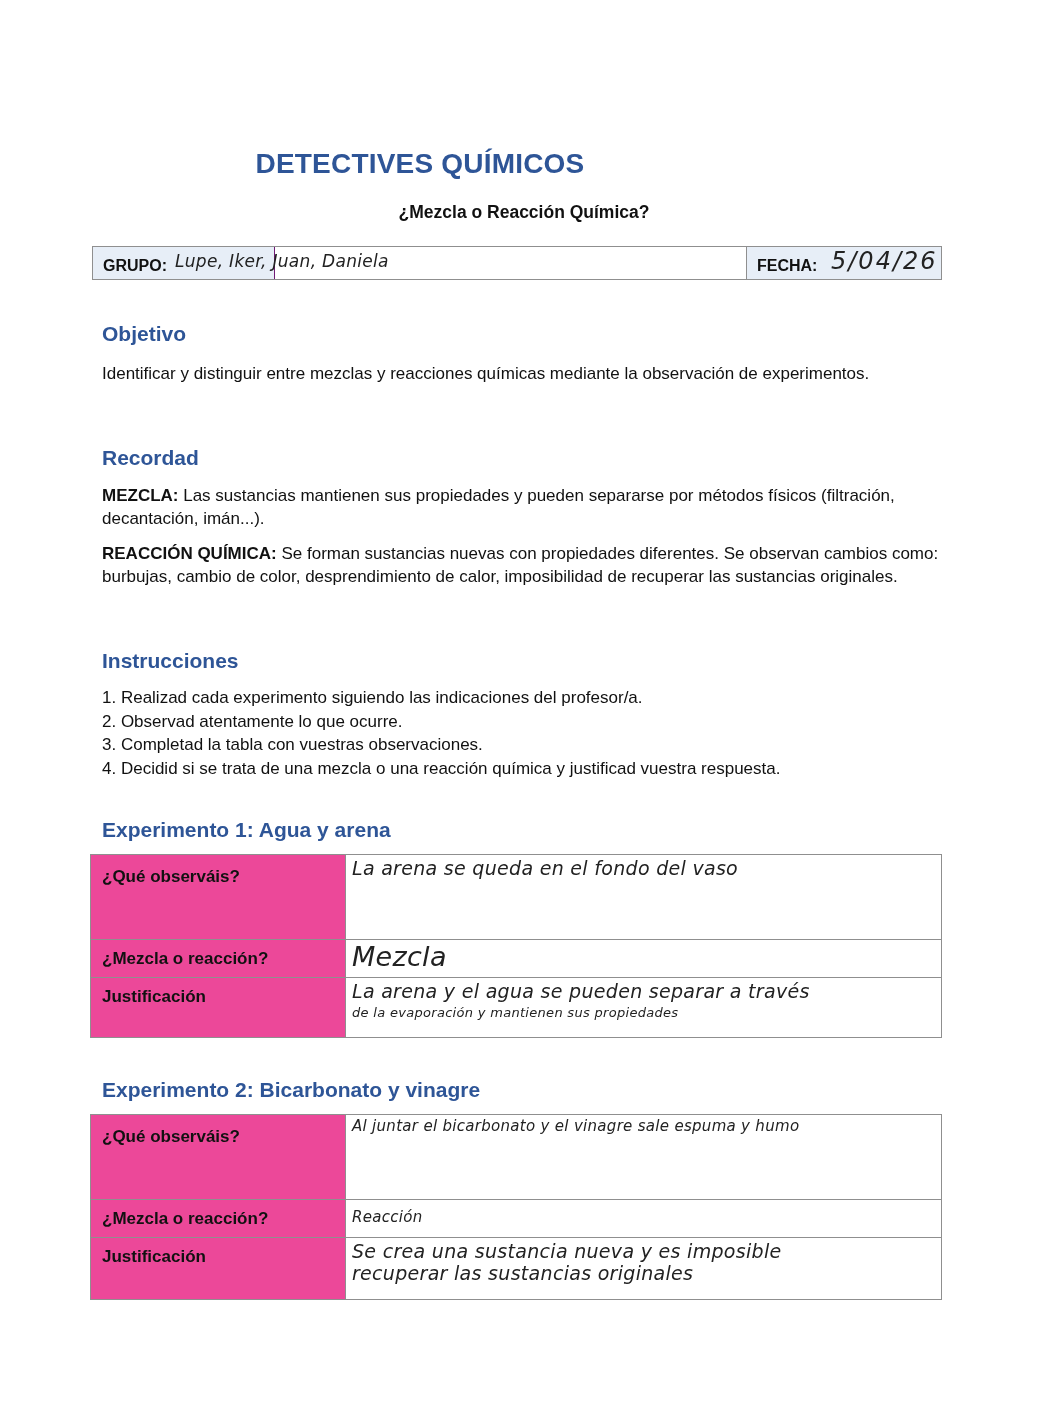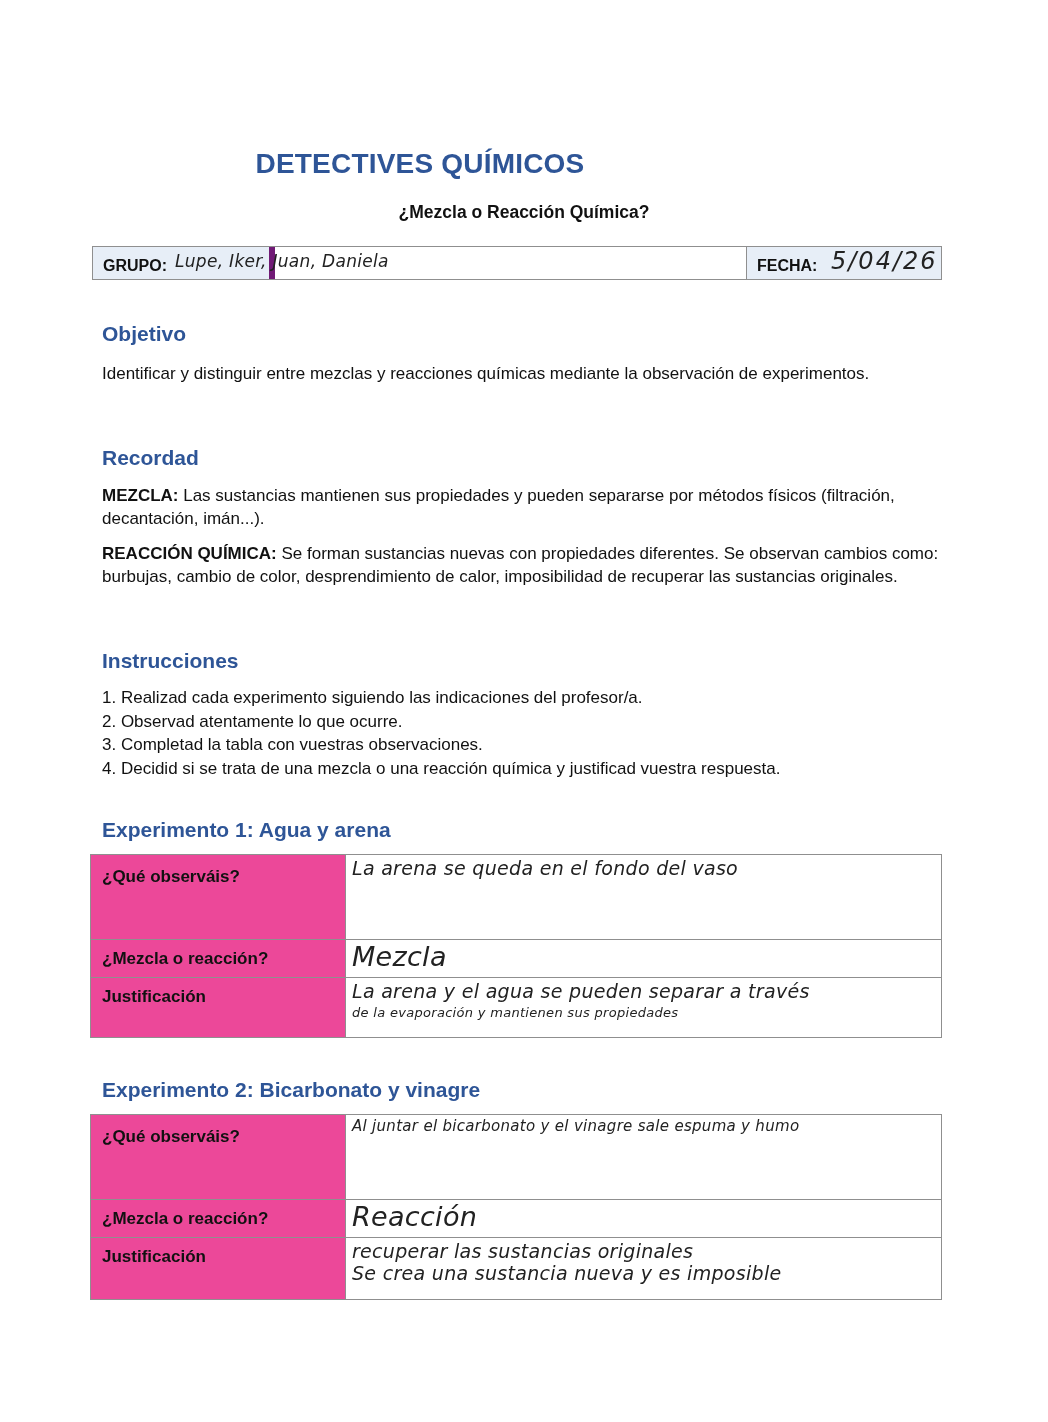--- a/index.html
+++ b/index.html
@@ -30,21 +30,21 @@
   .v-just { font-size: 19px; line-height: 22px; }
   .v-just .small { font-size: 13px; display: block; }
 </style>
 </head>
 <body>
 
 <div class="title">DETECTIVES QUÍMICOS</div>
 <div class="subtitle">¿Mezcla o Reacción Química?</div>
 
 <div class="header-table">
-  <div class="hcell label" style="width:182px;border-right:6px solid #701a75;">
+  <div class="hcell label" style="width:182px;border-right:1px solid #701a75;">
     <span class="hlabel">GRUPO:</span>
     <span class="grupo-val hand">Lupe, Iker, Juan, Daniela</span>
   </div>
   <div class="hcell" style="width:472px;border-right:1px solid #8f8f8f;"></div>
   <div class="hcell label" style="flex:1;">
     <span class="hlabel">FECHA:</span>
     <span class="fecha-val hand">5/04/26</span>
   </div>
 </div>
 
@@ -83,22 +83,22 @@
 </div>
 
 <div class="h2" style="top:1078px;">Experimento 2: Bicarbonato y vinagre</div>
 <div class="exp-table" style="top:1114px;">
   <div class="exp-row" style="height:84px;">
     <div class="exp-label">¿Qué observáis?</div>
     <div class="exp-value hand v-observe" style="font-size:15px;">Al juntar el bicarbonato y el vinagre sale espuma y humo</div>
   </div>
   <div class="exp-row" style="height:38px;">
     <div class="exp-label" style="padding-top:9px;">¿Mezcla o reacción?</div>
-    <div class="exp-value hand" style="font-size:27px;line-height:30px;">Reacción</div>
+    <div class="exp-value hand" style="font-size:15px;line-height:30px;">Reacción</div>
   </div>
   <div class="exp-row" style="height:62px;">
     <div class="exp-label" style="padding-top:9px;">Justificación</div>
     <div class="exp-value hand v-just">
+      <span style="display:block;">Se crea una sustancia nueva y es imposible</span>
       <span style="display:block;">recuperar las sustancias originales</span>
-      <span style="display:block;">Se crea una sustancia nueva y es imposible</span>
     </div>
   </div>
 </div>
 
 </body></html>

